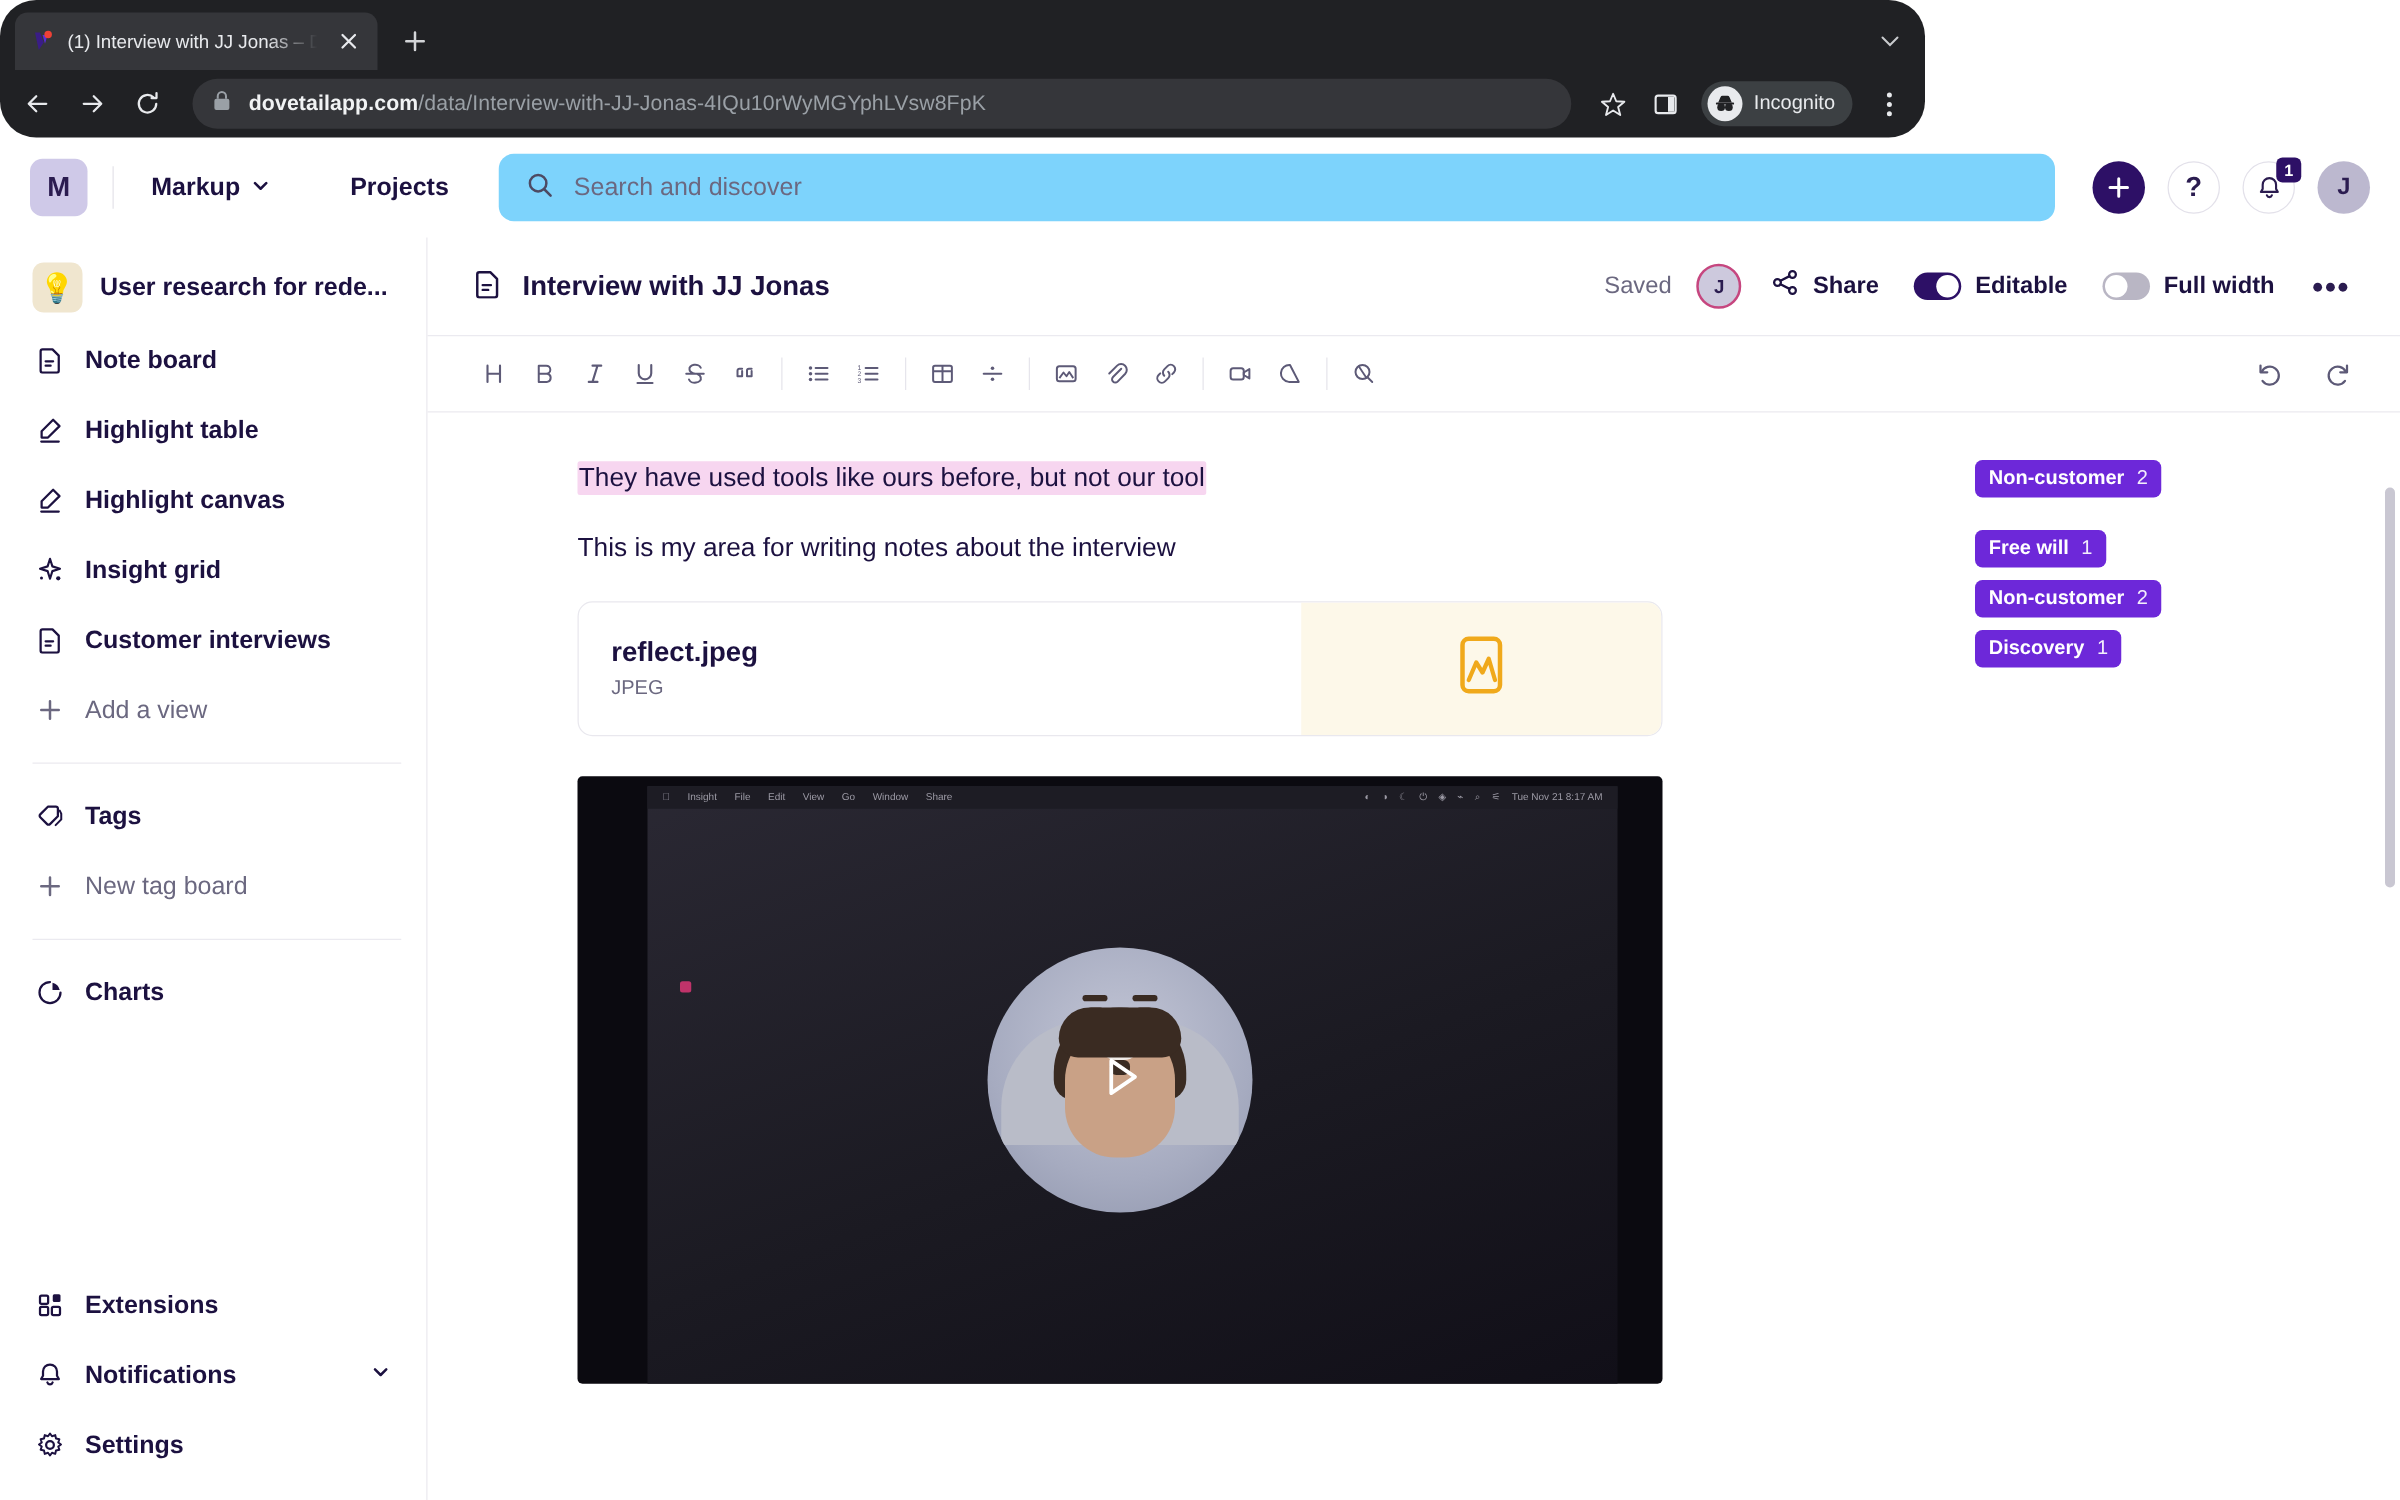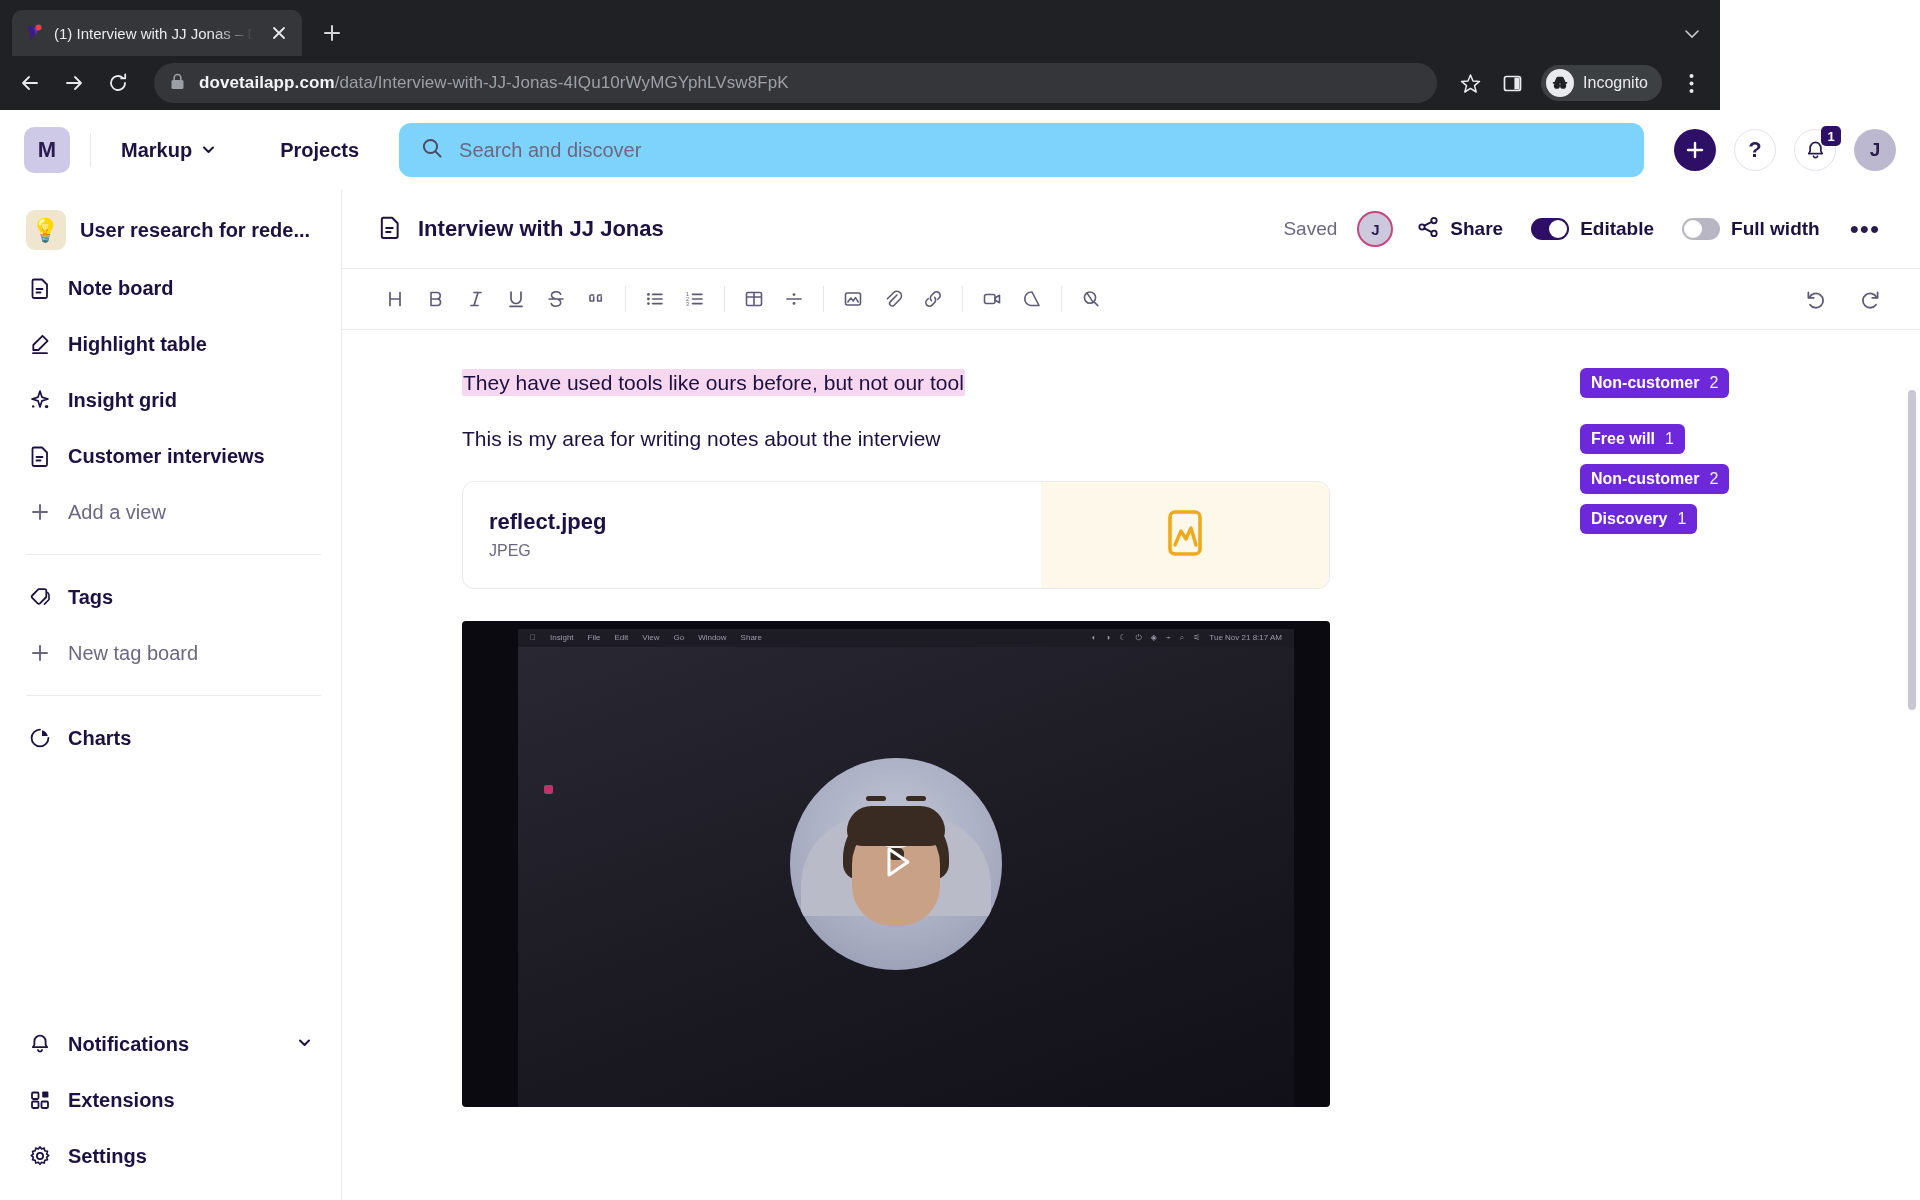--- a/index.html
+++ b/index.html
@@ -4,21 +4,21 @@
 <style>
   * { box-sizing: border-box; margin: 0; padding: 0; }
   html, body {
     width: 1920px; height: 1200px;
     font-family: "Liberation Sans", sans-serif;
     overflow: hidden;
     background: #ffffff;
   }
 
   
-  .browser { width: 1720px; height: 110px; background: #202124; position: relative; }
+  .browser { width: 1540px; height: 110px; background: #202124; position: relative; border-radius: 29px; }
 
   .tabstrip { height: 56px; display: flex; align-items: flex-end; padding-left: 12px; }
   .tab {
     height: 46px; width: 290px; background: #35363a; border-radius: 10px 10px 0 0;
     display: flex; align-items: center; padding: 0 12px; gap: 10px; position: relative;
   }
   .tab-favicon { width: 20px; height: 20px; position: relative; flex: none; }
   .tab-title {
     color: #e8eaed; font-size: 15px; white-space: nowrap; overflow: hidden;
     flex: 1; -webkit-mask-image: linear-gradient(to right, #000 78%, transparent 98%);
@@ -333,20 +333,29 @@
       <div class="nav-item">
         <span class="ico">
           <svg width="22" height="22" viewBox="0 0 22 22">
               <path d="M13.5 2.8 L18.6 7.9 L9.4 17 H4.3 V12 Z" stroke="#1c1140" stroke-width="1.8" fill="none" stroke-linejoin="round"></path>
               <path d="M4 20.2 h14" stroke="#1c1140" stroke-width="1.8" stroke-linecap="round"></path>
             </svg>
         </span>
         <span class="nav-label">Highlight table</span>
       </div>
 
+      <div class="nav-item">
+        <span class="ico">
+          <svg width="22" height="22" viewBox="0 0 22 22">
+              <path d="M13.5 2.8 L18.6 7.9 L9.4 17 H4.3 V12 Z" stroke="#1c1140" stroke-width="1.8" fill="none" stroke-linejoin="round"></path>
+              <path d="M4 20.2 h14" stroke="#1c1140" stroke-width="1.8" stroke-linecap="round"></path>
+            </svg>
+        </span>
+        <span class="nav-label">Highlight canvas</span>
+      </div>
 
       <div class="nav-item">
         <span class="ico">
           <svg width="22" height="22" viewBox="0 0 22 22">
               <path d="M11 2 L12.9 8.1 L19 10 L12.9 11.9 L11 18 L9.1 11.9 L3 10 L9.1 8.1 Z" stroke="#1c1140" stroke-width="1.7" fill="none" stroke-linejoin="round"></path>
               <circle cx="17.6" cy="17.6" r="1.7" fill="#1c1140"></circle>
               <circle cx="4.2" cy="17.4" r="1.2" fill="#1c1140"></circle>
             </svg>
         </span>
         <span class="nav-label">Insight grid</span>
@@ -398,46 +407,46 @@
         <span class="ico">
           <svg width="22" height="22" viewBox="0 0 22 22">
               <path d="M11 2.6 a8.4 8.4 0 1 0 8.4 8.4" stroke="#1c1140" stroke-width="1.8" fill="none" stroke-linecap="round"></path>
               <path d="M13 3.2 a7.8 7.8 0 0 1 5.8 5.8 H13 Z" fill="#1c1140"></path>
             </svg>
         </span>
         <span class="nav-label">Charts</span>
       </div>
 
       <div class="side-spacer"></div>
+
+      <div class="nav-item">
+        <span class="ico">
+          <svg width="22" height="22" viewBox="0 0 22 22">
+              <rect x="3" y="3.5" width="6.5" height="6.5" rx="1.2" stroke="#1c1140" stroke-width="1.8" fill="none"></rect>
+              <rect x="3" y="12.5" width="6.5" height="6.5" rx="1.2" stroke="#1c1140" stroke-width="1.8" fill="none"></rect>
+              <rect x="12.5" y="12.5" width="6.5" height="6.5" rx="1.2" stroke="#1c1140" stroke-width="1.8" fill="none"></rect>
+              <rect x="13.2" y="2.4" width="6.2" height="6.2" rx="1.2" fill="#1c1140"></rect>
+            </svg>
+        </span>
+        <span class="nav-label">Extensions</span>
+      </div>
 
       <div class="nav-item">
         <span class="ico">
           <svg width="22" height="22" viewBox="0 0 22 22">
               <path d="M11 2.6 a5.6 5.6 0 0 1 5.6 5.6 v3.4 l1.5 2.6 H3.9 l1.5 -2.6 V8.2 A5.6 5.6 0 0 1 11 2.6 Z" stroke="#1c1140" stroke-width="1.8" fill="none" stroke-linejoin="round"></path>
               <path d="M8.9 17 a2.2 2.2 0 0 0 4.2 0" stroke="#1c1140" stroke-width="1.8" fill="none" stroke-linecap="round"></path>
             </svg>
         </span>
         <span class="nav-label">Notifications</span>
         <span class="nav-chevron">
           <svg width="17" height="17" viewBox="0 0 17 17">
               <path d="M4 6.5 L8.5 11 L13 6.5" stroke="#1c1140" stroke-width="2" fill="none" stroke-linecap="round" stroke-linejoin="round"></path>
             </svg>
         </span>
-      </div>
-
-      <div class="nav-item">
-        <span class="ico">
-          <svg width="22" height="22" viewBox="0 0 22 22">
-              <rect x="3" y="3.5" width="6.5" height="6.5" rx="1.2" stroke="#1c1140" stroke-width="1.8" fill="none"></rect>
-              <rect x="3" y="12.5" width="6.5" height="6.5" rx="1.2" stroke="#1c1140" stroke-width="1.8" fill="none"></rect>
-              <rect x="12.5" y="12.5" width="6.5" height="6.5" rx="1.2" stroke="#1c1140" stroke-width="1.8" fill="none"></rect>
-              <rect x="13.2" y="2.4" width="6.2" height="6.2" rx="1.2" fill="#1c1140"></rect>
-            </svg>
-        </span>
-        <span class="nav-label">Extensions</span>
       </div>
 
       <div class="nav-item" style="margin-bottom:16px;">
         <span class="ico">
           <svg width="22" height="22" viewBox="0 0 22 22">
               <circle cx="11" cy="11" r="3.1" stroke="#1c1140" stroke-width="1.8" fill="none"></circle>
               <path d="M11 1.8 l1.6 2.2 2.6 -.9 .6 2.7 2.7 .6 -.9 2.6 2.2 1.6 -2.2 1.6 .9 2.6 -2.7 .6 -.6 2.7 -2.6 -.9 -1.6 2.2 -1.6 -2.2 -2.6 .9 -.6 -2.7 -2.7 -.6 .9 -2.6 -2.2 -1.6 2.2 -1.6 -.9 -2.6 2.7 -.6 .6 -2.7 2.6 .9 Z" stroke="#1c1140" stroke-width="1.6" fill="none" stroke-linejoin="round"></path>
             </svg>
         </span>
         <span class="nav-label">Settings</span>

